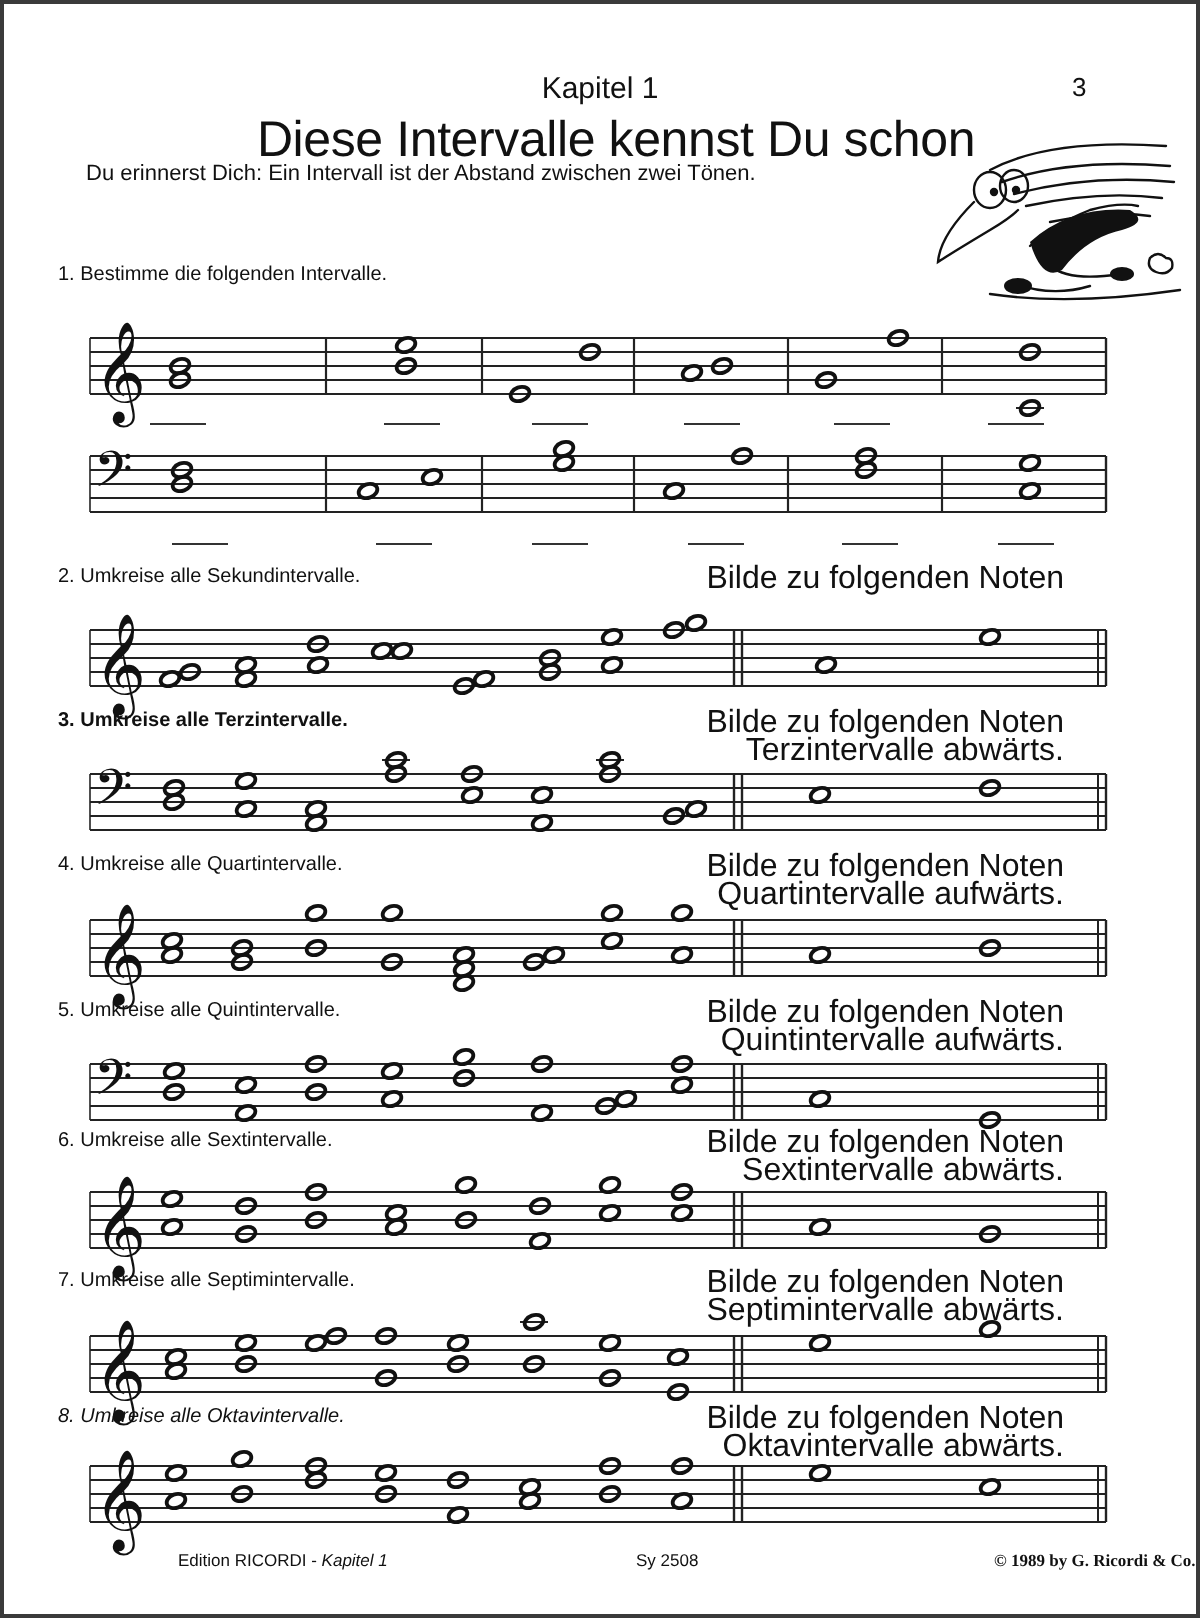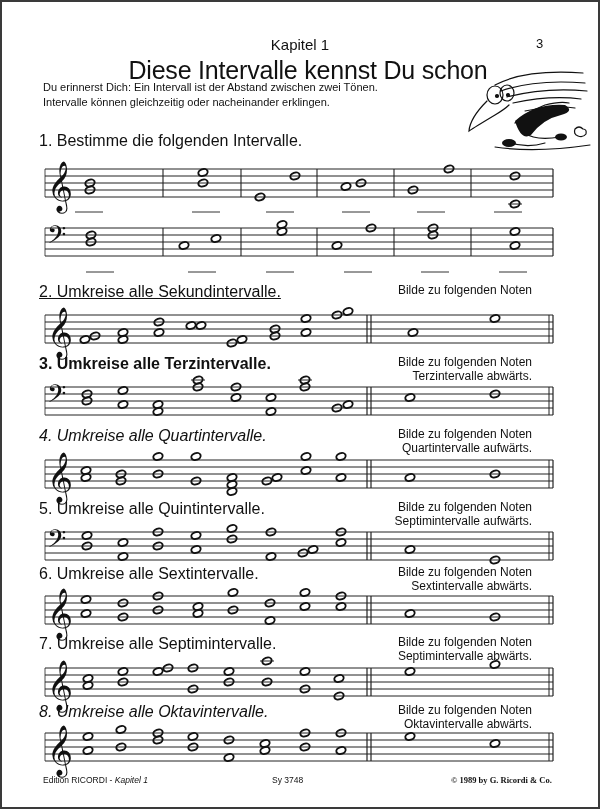--- a/index.html
+++ b/index.html
@@ -3,38 +3,37 @@
 <meta charset="utf-8">
 <style>
   html,body{margin:0;padding:0;background:#3a3a3a;}
   body{width:600px;height:809px;position:relative;overflow:hidden;font-family:"Liberation Sans",sans-serif;color:#111;}
   .page{position:absolute;left:2px;top:2px;width:596px;height:805px;background:#fff;}
   .abs{position:absolute;white-space:nowrap;}
   .chapter{left:0;width:600px;text-align:center;top:36px;font-size:15px;}
   .pagenum{left:536px;top:36px;font-size:13px;}
   .title{left:0;width:616px;text-align:center;top:56px;font-size:25px;letter-spacing:-0.2px;}
   .intro{left:43px;top:80px;font-size:11px;line-height:15px;}
-  .ex-label{font-size:16px;left:39px;}
-  .ex-right{font-size:12px;text-align:right;right:68px;line-height:14px;}
+  .ex-label{font-size:10px;left:29px;}
+  .ex-right{font-size:16px;text-align:right;right:68px;line-height:14px;}
   .staff{position:absolute;left:0;top:0;width:600px;height:809px;pointer-events:none;}
-  .footer{font-size:8.5px;top:775px;}
+  .footer{font-size:8.5px;top:775px;margin-left:46px;}
   .cartoon{position:absolute;left:465px;top:63px;width:130px;height:92px;}
 </style>
 </head>
 <body>
 
 <div class="page"></div>
 
 <div class="abs chapter">Kapitel 1</div>
 <div class="abs pagenum">3</div>
 <div class="abs title">Diese Intervalle kennst Du schon</div>
 
 <div class="abs intro">
   <div>Du erinnerst Dich: Ein Intervall ist der Abstand zwischen zwei Tönen.</div>
-  <div>Intervalle können gleichzeitig oder nacheinander erklingen.</div>
 </div>
 
 <svg class="cartoon" viewBox="0 0 130 92">
   <g fill="none" stroke="#111" stroke-width="1.2" stroke-linecap="round">
     <path d="M30 22 Q60 6 118 10"></path>
       <path d="M36 28 Q70 16 120 20"></path>
       <path d="M42 34 Q80 24 122 28"></path>
     <path d="M48 40 Q85 32 116 36"></path>
       <path d="M60 48 Q90 42 110 45"></path>
     <ellipse cx="30" cy="32" rx="8" ry="9"></ellipse>
@@ -48,38 +47,38 @@
     <path d="M30 84 Q70 90 125 82"></path>
     <path d="M110 66 q4 -4 8 0 q4 0 3 5 q-3 4 -8 2 q-5 -2 -3 -7z"></path>
   </g>
   <path d="M50 58 Q70 40 100 42 Q110 48 96 52 Q78 56 66 72 Q56 78 50 58z" fill="#111"></path>
   <ellipse cx="44" cy="80" rx="7" ry="4" fill="#111"></ellipse>
   <ellipse cx="96" cy="74" rx="6" ry="3.5" fill="#111"></ellipse>
 </svg>
 
 <div id="labels">
     <div class="abs ex-label" style="top: 132px;">1.  Bestimme die folgenden Intervalle.</div>
-    <div class="abs ex-label" style="top: 283px; text-decoration: underline;">2. Umkreise alle Sekundintervalle.</div>
+    <div class="abs ex-label" style="top: 283px;">2. Umkreise alle Sekundintervalle.</div>
     <div class="abs ex-right" style="top: 283px;">
       <div>Bilde zu folgenden Noten</div>
     </div>
     <div class="abs ex-label" style="top: 355px; font-weight: bold;">3. Umkreise alle Terzintervalle.</div>
     <div class="abs ex-right" style="top: 355px;">
       <div>Bilde zu folgenden Noten</div>
       <div>Terzintervalle abwärts.</div>
     </div>
-    <div class="abs ex-label" style="top: 427px; font-style: italic;">4. Umkreise alle Quartintervalle.</div>
+    <div class="abs ex-label" style="top: 427px;">4. Umkreise alle Quartintervalle.</div>
     <div class="abs ex-right" style="top: 427px;">
       <div>Bilde zu folgenden Noten</div>
       <div>Quartintervalle aufwärts.</div>
     </div>
     <div class="abs ex-label" style="top: 500px;">5. Umkreise alle Quintintervalle.</div>
     <div class="abs ex-right" style="top: 500px;">
       <div>Bilde zu folgenden Noten</div>
-      <div>Septimintervalle aufwärts.</div>
+      <div>Quintintervalle aufwärts.</div>
     </div>
     <div class="abs ex-label" style="top: 565px;">6. Umkreise alle Sextintervalle.</div>
     <div class="abs ex-right" style="top: 565px;">
       <div>Bilde zu folgenden Noten</div>
       <div>Sextintervalle abwärts.</div>
     </div>
     <div class="abs ex-label" style="top: 635px;">7. Umkreise alle Septimintervalle.</div>
     <div class="abs ex-right" style="top: 635px;">
       <div>Bilde zu folgenden Noten</div>
       <div>Septimintervalle abwärts.</div>
@@ -375,14 +374,14 @@
       <ellipse cx="305" cy="733" rx="4.8" ry="3.4" fill="none" stroke="#111" stroke-width="1.9" transform="rotate(-20 305 733)"></ellipse>
       <ellipse cx="305" cy="747" rx="4.8" ry="3.4" fill="none" stroke="#111" stroke-width="1.9" transform="rotate(-20 305 747)"></ellipse>
       <ellipse cx="341" cy="733" rx="4.8" ry="3.4" fill="none" stroke="#111" stroke-width="1.9" transform="rotate(-20 341 733)"></ellipse>
       <ellipse cx="341" cy="750.5" rx="4.8" ry="3.4" fill="none" stroke="#111" stroke-width="1.9" transform="rotate(-20 341 750.5)"></ellipse>
       <ellipse cx="410" cy="736.5" rx="4.8" ry="3.4" fill="none" stroke="#111" stroke-width="1.9" transform="rotate(-20 410 736.5)"></ellipse>
       <ellipse cx="495" cy="743.5" rx="4.8" ry="3.4" fill="none" stroke="#111" stroke-width="1.9" transform="rotate(-20 495 743.5)"></ellipse>
     </g>
   </svg>
 
 <div class="abs footer" style="left:43px;"><span>Edition RICORDI - </span><i>Kapitel 1</i></div>
-<div class="abs footer" style="left:272px;">Sy  3748</div>
+<div class="abs footer" style="left:272px;">Sy  2508</div>
 <div class="abs footer" style="left:451px;font-family:'Liberation Serif',serif;font-weight:bold;">© 1989 by G. Ricordi &amp; Co.</div>
 
 </body></html>

